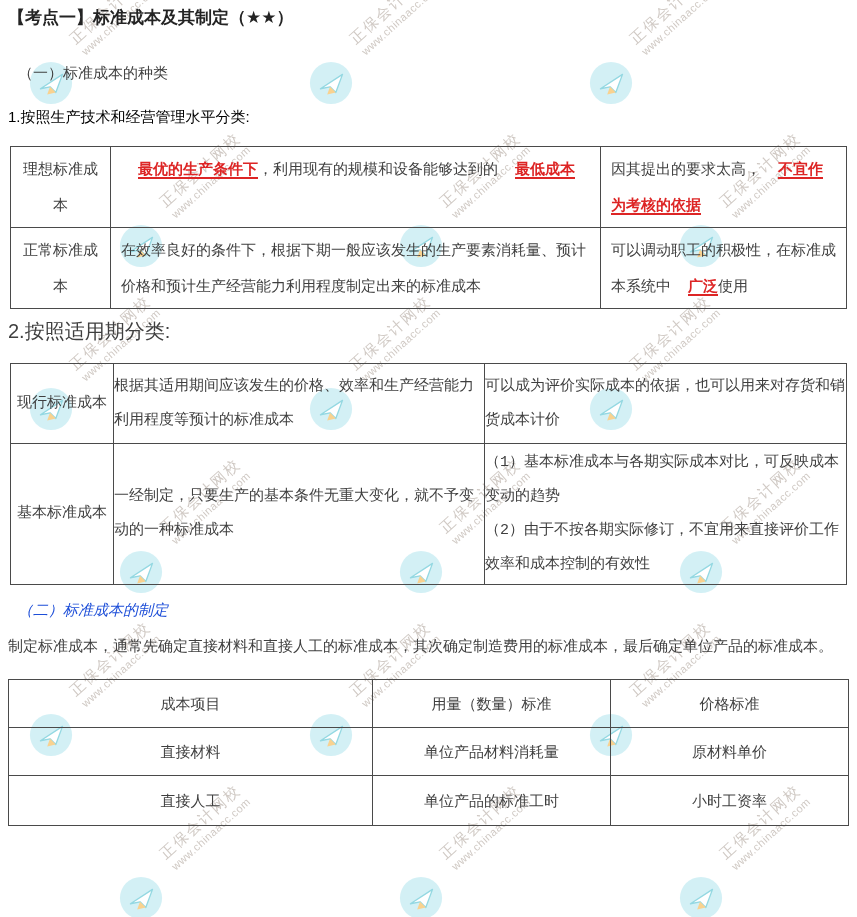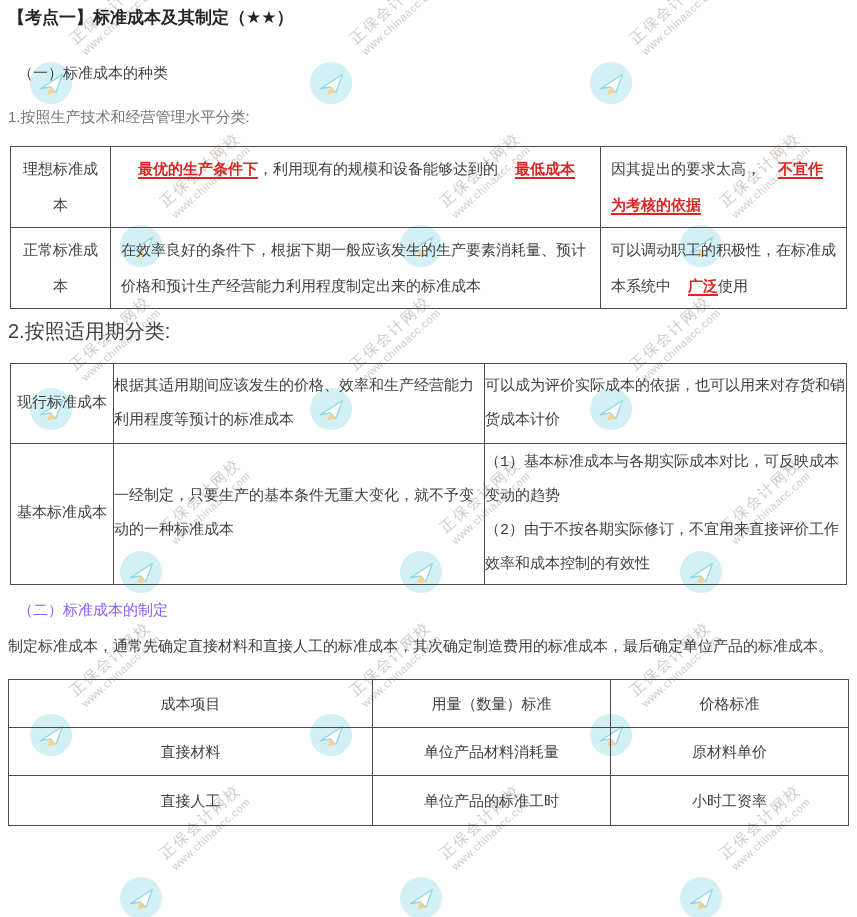--- a/index.html
+++ b/index.html
@@ -23,23 +23,23 @@
     position:absolute;left:36px;top:2px;transform:rotate(-42deg);
     color:var(--watermark-gray);opacity:.85;text-align:center;white-space:nowrap;line-height:1.25;
   }
   .wm-line1{font-size:15px;letter-spacing:2px;}
   .wm-line2{font-size:11px;letter-spacing:.5px;}
   .wm-logo{position:absolute;left:0;top:66px;width:46px;height:46px;opacity:.5;}
   
   .content{position:relative;z-index:1;}
   .doc-title{margin:8px 0 0 8px;font-size:17px;font-weight:bold;color:#242424;line-height:1.2;}
   .sub-heading{margin:36px 0 0 18px;font-size:15px;line-height:1.2;color:#3f3f3f;}
-  .cls-label{margin:26px 0 0 8px;font-size:15px;line-height:1.2;color:#737373;}
+  .cls-label{margin:26px 0 0 8px;font-size:15px;line-height:1.2;color:#000000;}
   .cls-label2{margin:10px 0 0 8px;font-size:20px;line-height:1.2;color:#3f3f3f;}
-  .sub-heading2{margin:16px 0 0 18px;font-size:15px;line-height:1.2;color:#8b5cf6;}
+  .sub-heading2{margin:16px 0 0 18px;font-size:15px;line-height:1.2;color:#1d4ed8;font-style:italic;}
   .para{margin:8px 8px 0 8px;line-height:38px;color:#3f3f3f;}
   table{border-collapse:collapse;table-layout:fixed;background:transparent;}
   td,th{border:1px solid var(--table-border);font-weight:normal;color:#3f3f3f;
         white-space:pre-line;overflow:hidden;}
   .t1{margin:20px 0 0 10px;width:836px;}
   .t1 td{vertical-align:top;line-height:36px;padding:4px 10px 4px 10px;}
   .t1 .term-cell{text-align:center;}
   .t2{margin:20px 0 0 10px;width:836px;}
   .t2 td{vertical-align:middle;line-height:34px;padding:2px 0;font-family:Liberation Mono, monospace;}
   .t2 .term-cell{text-align:center;}

